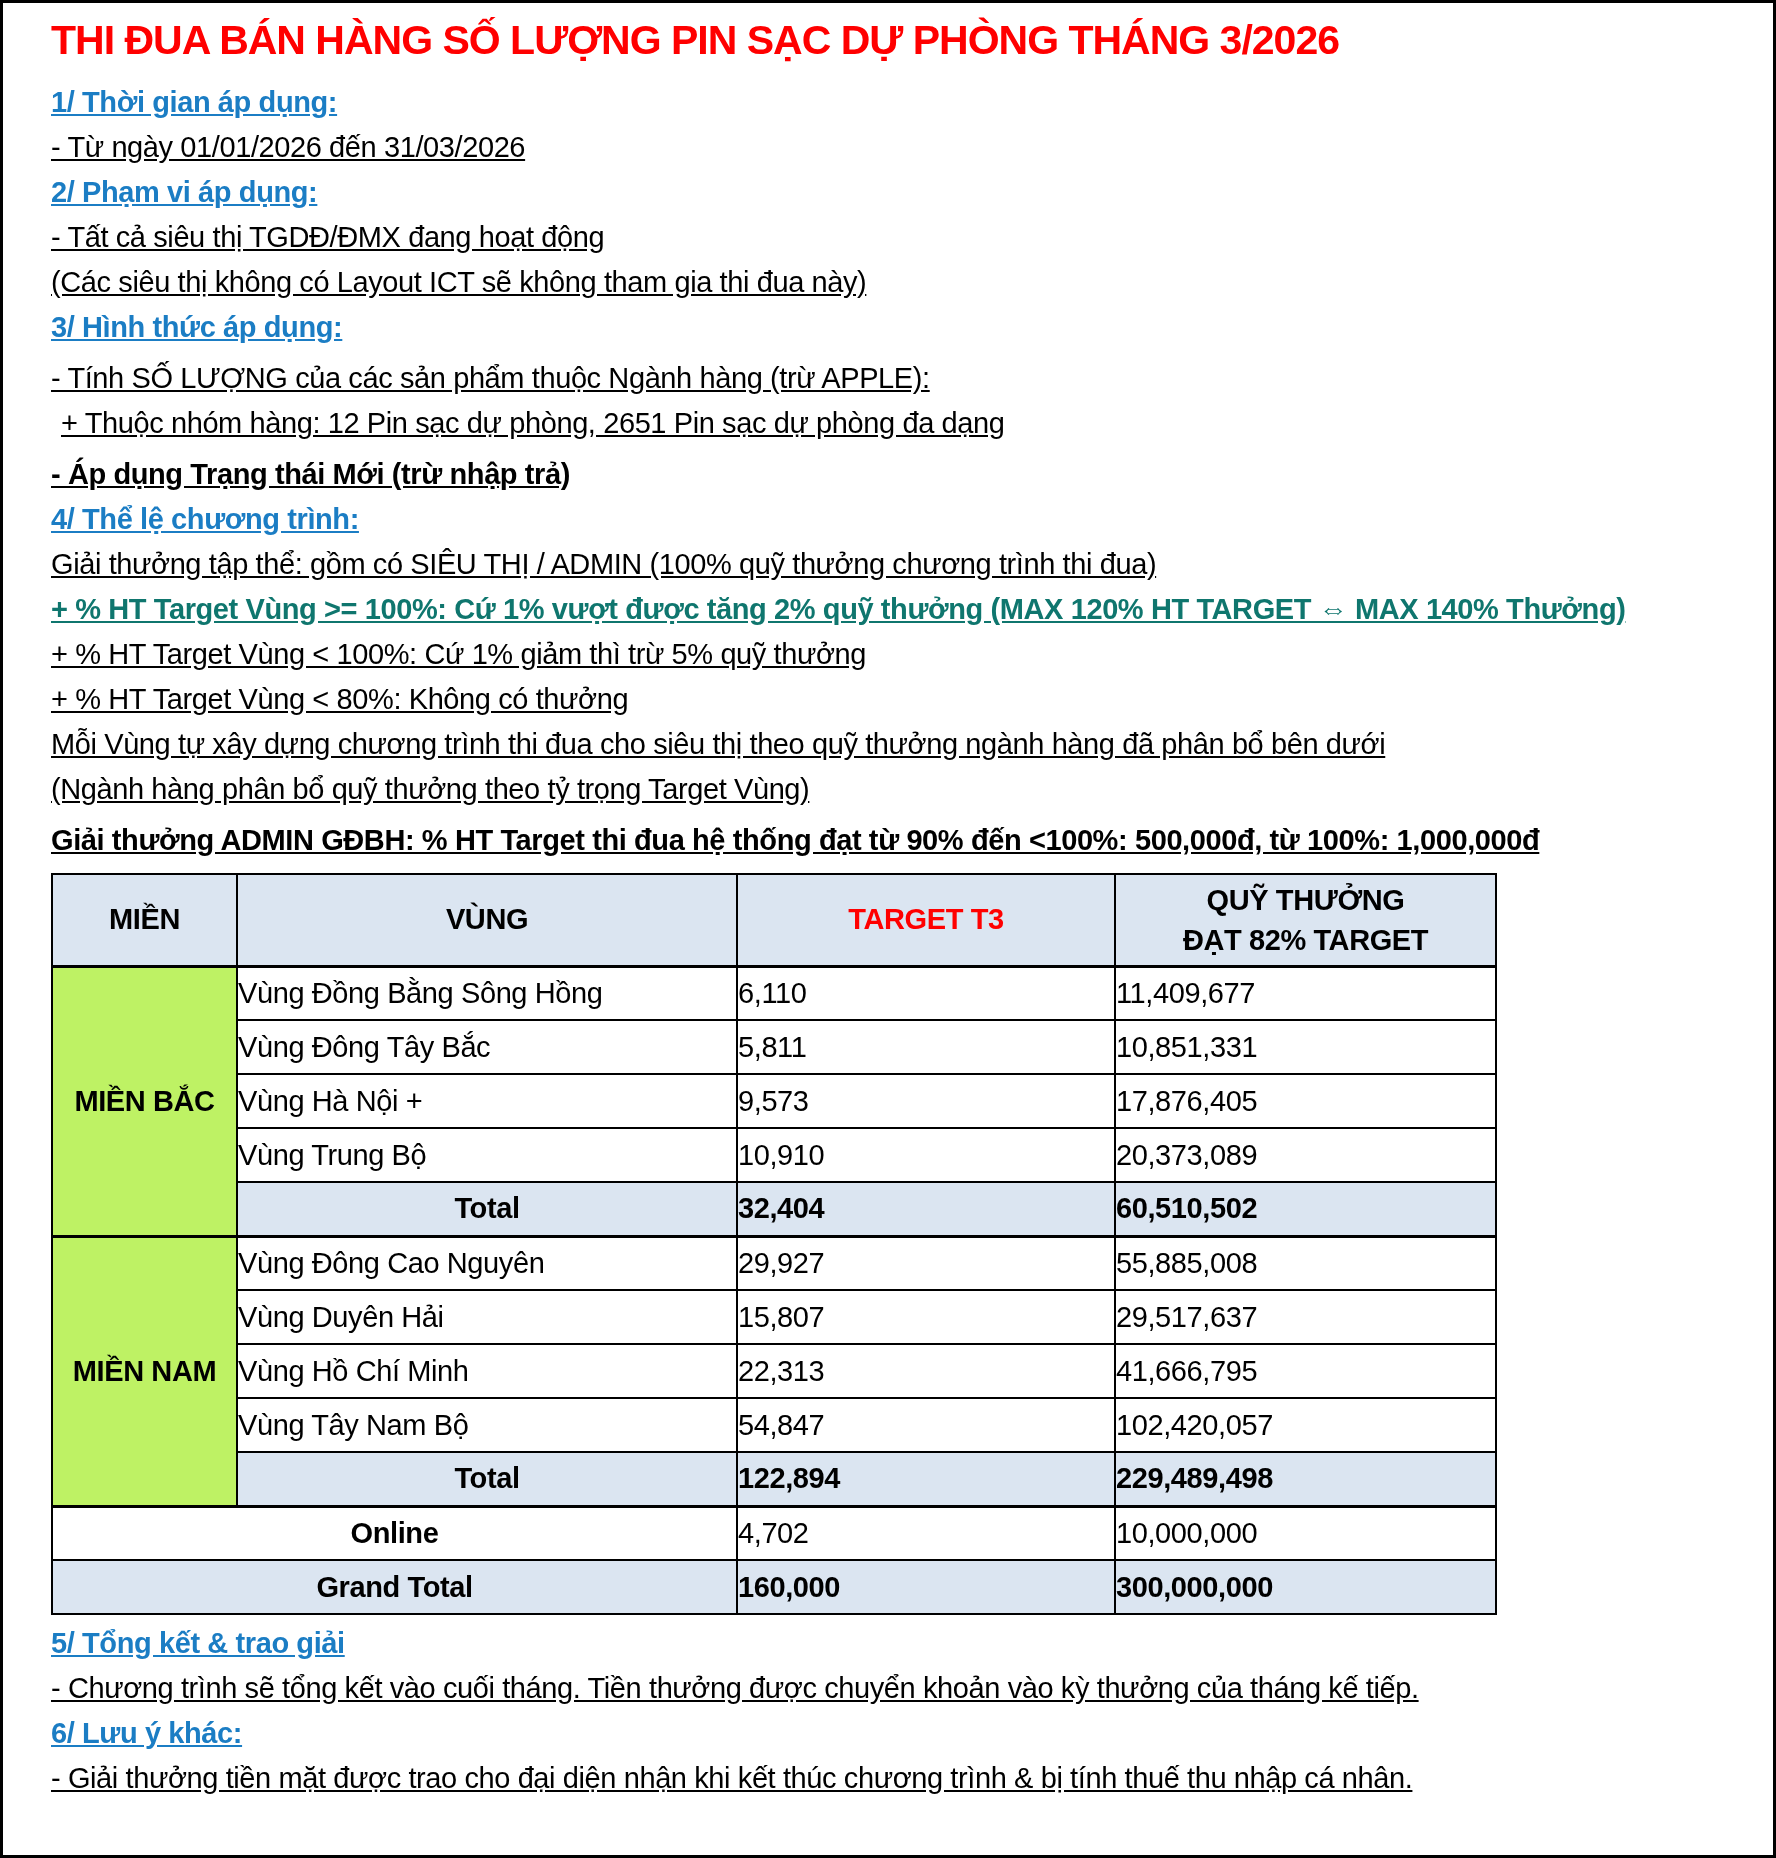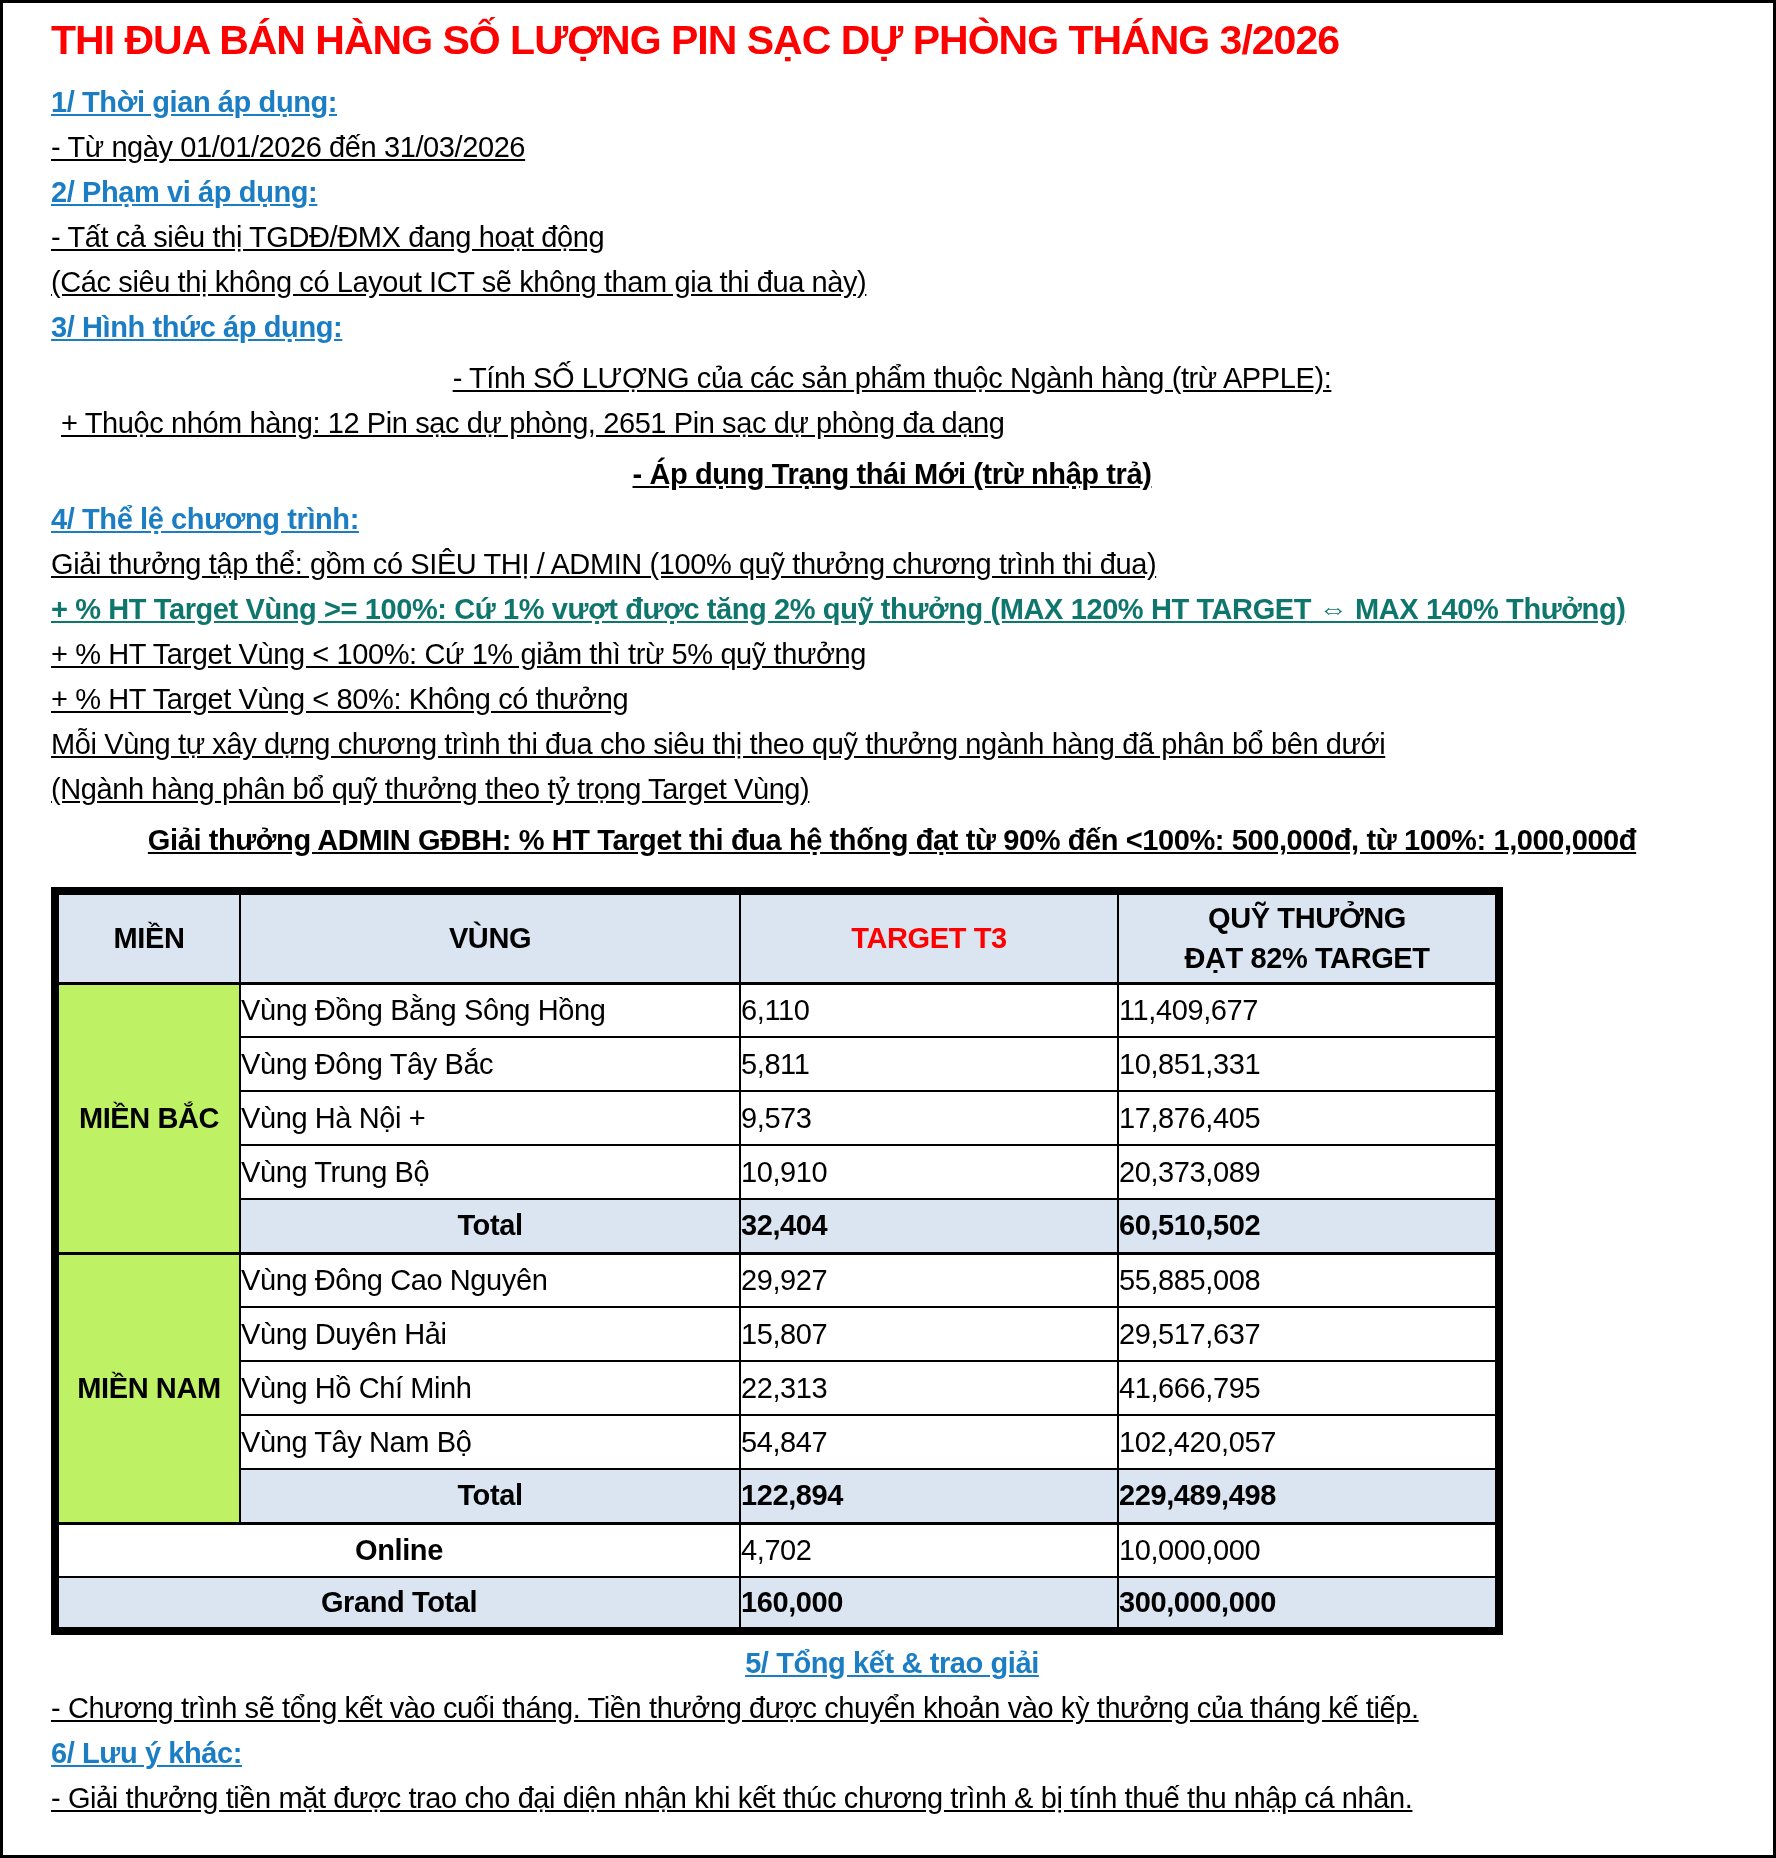--- a/index.html
+++ b/index.html
@@ -28,28 +28,28 @@
     font-size: 29px;
     line-height: 45px;
     letter-spacing: -0.4px;
     white-space: nowrap;
     text-decoration: underline;
   }
   .heading { color: #1b7dc4; font-weight: bold; }
   .bold { font-weight: bold; }
   .red-bold { color: #0f766e; font-weight: bold; }
   .indent { padding-left: 10px; }
-  .mt6 { margin-top: 6px; text-align: center; }
+  .mt6 { margin-top: 6px; }
 
   table.target-table {
     border-collapse: collapse;
     table-layout: fixed;
     width: 1444px;
-    margin-top: 24px;
-    border: 8px solid #000000;
+    margin-top: 10px;
+    border: 1px solid #000000;
   }
   .target-table th, .target-table td {
     border: 2px solid #000000;
     font-size: 29px;
     letter-spacing: -0.4px;
     overflow: hidden;
     white-space: nowrap;
     padding: 0;
   }
   .target-table tr.header-row { height: 92px; }

